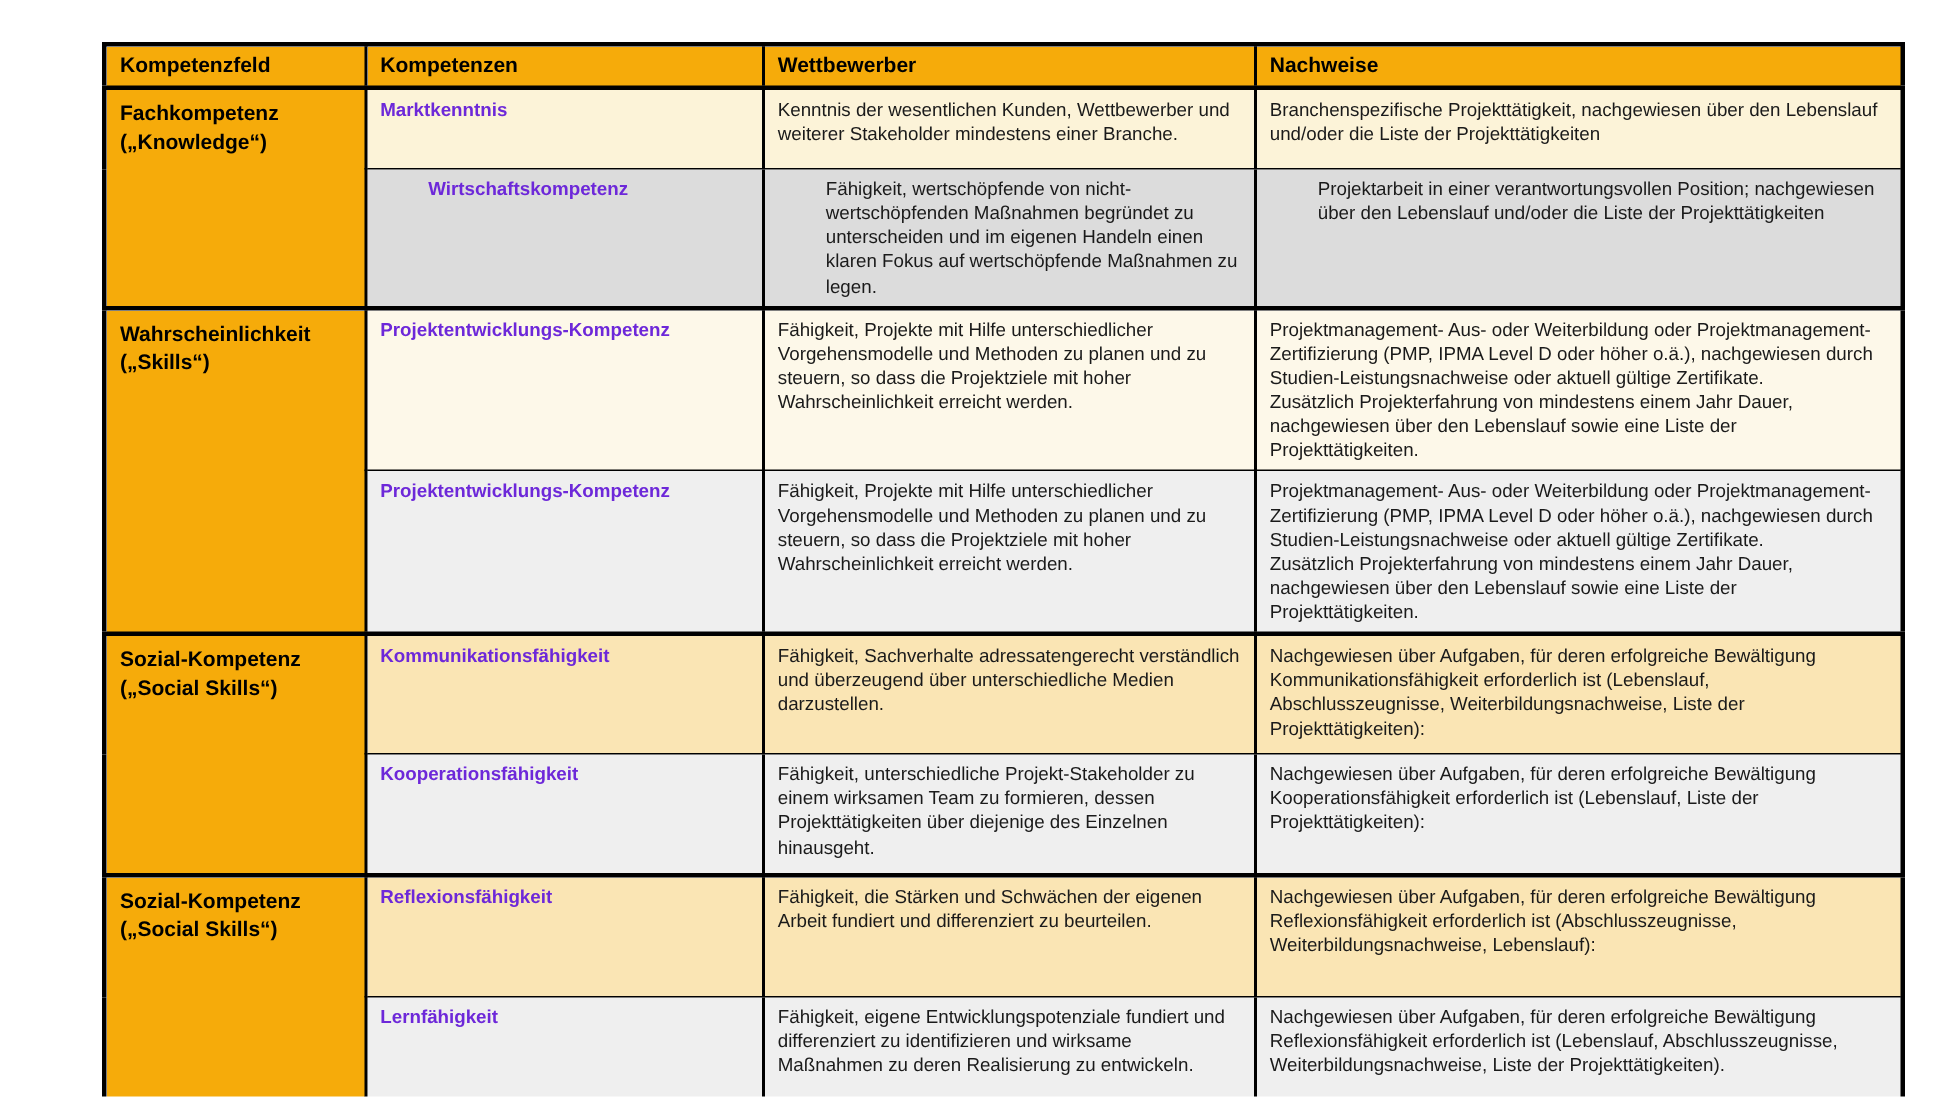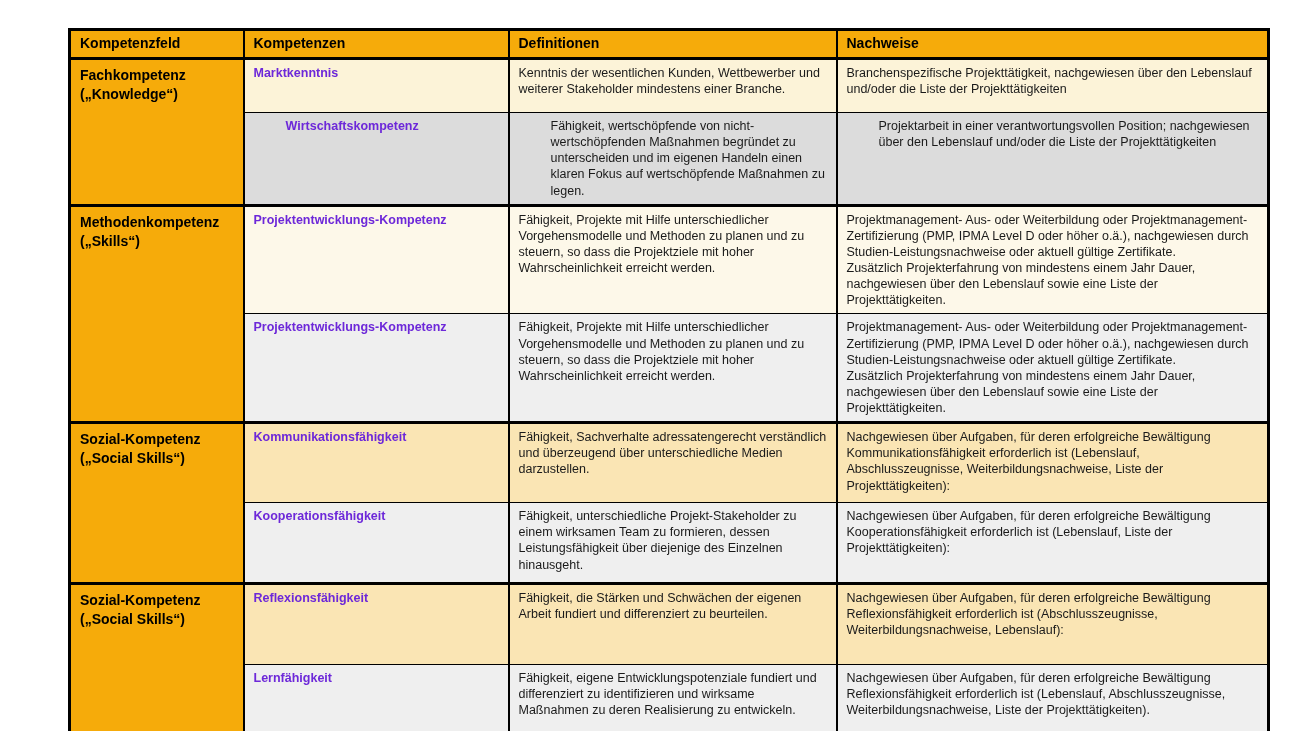--- a/index.html
+++ b/index.html
@@ -95,21 +95,21 @@
     <colgroup>
       <col class="c1">
         <col class="c2">
         <col class="c3">
         <col class="c4">
     </colgroup>
     <thead>
       <tr style="height:29px">
         <th>Kompetenzfeld</th>
         <th>Kompetenzen</th>
-        <th>Definitionen</th>
+        <th>Wettbewerber</th>
         <th>Nachweise</th>
       </tr>
     </thead>
 
     <tbody class="group">
       <tr class="tone-cream" style="height:54px">
         <td class="cell-field" rowspan="2">
           <div>Fachkompetenz</div>
           <div>(„Knowledge“)</div>
         </td>
@@ -120,21 +120,21 @@
       <tr class="tone-gray" style="height:79px">
         <td class="cell-komp">Wirtschaftskompetenz</td>
         <td class="cell-def">Fähigkeit, wertschöpfende von nicht-wertschöpfenden Maßnahmen begründet zu unterscheiden und im eigenen Handeln einen klaren Fokus auf wertschöpfende Maßnahmen zu legen.</td>
         <td class="cell-nach">Projektarbeit in einer verantwortungsvollen Position; nachgewiesen über den Lebenslauf und/oder die Liste der Projekttätigkeiten</td>
       </tr>
     </tbody>
 
     <tbody class="group">
       <tr class="tone-cream-light" style="height:90px">
         <td class="cell-field" rowspan="2">
-          <div>Methodenkompetenz</div>
+          <div>Wahrscheinlichkeit</div>
           <div>(„Skills“)</div>
         </td>
         <td class="cell-komp">Projektentwicklungs-Kompetenz</td>
         <td class="cell-def">Fähigkeit, Projekte mit Hilfe unterschiedlicher Vorgehensmodelle und Methoden zu planen und zu steuern, so dass die Projektziele mit hoher Wahrscheinlichkeit erreicht werden.</td>
         <td class="cell-nach">Projektmanagement- Aus- oder Weiterbildung oder Projektmanagement-Zertifizierung (PMP, IPMA Level D oder höher o.ä.), nachgewiesen durch Studien-Leistungsnachweise oder aktuell gültige Zertifikate.
 Zusätzlich Projekterfahrung von mindestens einem Jahr Dauer, nachgewiesen über den Lebenslauf sowie eine Liste der Projekttätigkeiten.</td>
       </tr>
       <tr class="tone-gray-light" style="height:100px">
         <td class="cell-komp">Projektentwicklungs-Kompetenz</td>
         <td class="cell-def">Fähigkeit, Projekte mit Hilfe unterschiedlicher Vorgehensmodelle und Methoden zu planen und zu steuern, so dass die Projektziele mit hoher Wahrscheinlichkeit erreicht werden.</td>
@@ -148,21 +148,21 @@
         <td class="cell-field" rowspan="2">
           <div>Sozial-Kompetenz</div>
           <div>(„Social Skills“)</div>
         </td>
         <td class="cell-komp">Kommunikationsfähigkeit</td>
         <td class="cell-def">Fähigkeit, Sachverhalte adressatengerecht verständlich und überzeugend über unterschiedliche Medien darzustellen.</td>
         <td class="cell-nach">Nachgewiesen über Aufgaben, für deren erfolgreiche Bewältigung Kommunikationsfähigkeit erforderlich ist (Lebenslauf, Abschlusszeugnisse, Weiterbildungsnachweise, Liste der Projekttätigkeiten):</td>
       </tr>
       <tr class="tone-gray-light" style="height:81px">
         <td class="cell-komp">Kooperationsfähigkeit</td>
-        <td class="cell-def">Fähigkeit, unterschiedliche Projekt-Stakeholder zu einem wirksamen Team zu formieren, dessen Leistungsfähigkeit über diejenige des Einzelnen hinausgeht.</td>
+        <td class="cell-def">Fähigkeit, unterschiedliche Projekt-Stakeholder zu einem wirksamen Team zu formieren, dessen Projekttätigkeiten über diejenige des Einzelnen hinausgeht.</td>
         <td class="cell-nach">Nachgewiesen über Aufgaben, für deren erfolgreiche Bewältigung Kooperationsfähigkeit erforderlich ist (Lebenslauf, Liste der Projekttätigkeiten):</td>
       </tr>
     </tbody>
 
     <tbody class="group">
       <tr class="tone-tan" style="height:81px">
         <td class="cell-field" rowspan="2">
           <div>Sozial-Kompetenz</div>
           <div>(„Social Skills“)</div>
         </td>

